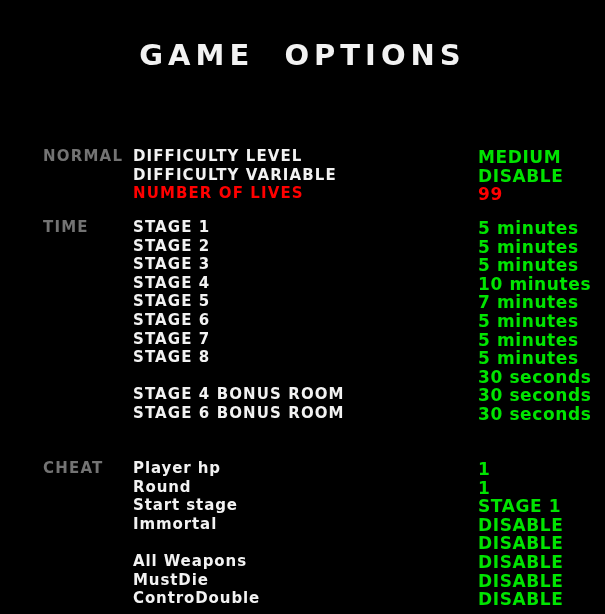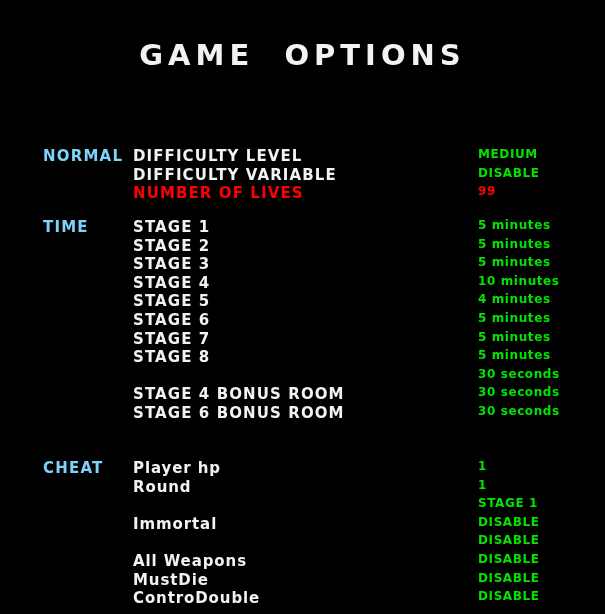--- a/index.html
+++ b/index.html
@@ -40,21 +40,21 @@
     width: 605px;
   }
   .sec-normal { top: 147px; }
   .sec-time   { top: 218px; }
   .sec-cheat  { top: 459px; }
 
   .sec-label {
     position: absolute;
     left: 43px;
     top: 0;
-    color: #7dd3fc;
+    color: #737373;
     font-family: "DejaVu Sans", sans-serif;
     font-size: 15px;
     font-weight: bold;
     letter-spacing: 1.2px;
     white-space: pre;
   }
   .rows {
     position: absolute;
     left: 0;
     top: 0;
@@ -74,21 +74,21 @@
     font-weight: bold;
     letter-spacing: 1.1px;
     white-space: pre;
     color: #f2f2f2;
   }
   .row-value {
     position: absolute;
     left: 478px;
     top: 0;
     font-family: "DejaVu Sans", sans-serif;
-    font-size: 12px;
+    font-size: 17px;
     font-weight: bold;
     letter-spacing: 0.6px;
     white-space: pre;
     color: #00e400;
   }
   .row.selected .row-label,
   .row.selected .row-value {
     color: #ff0000;
   }
   .sec-cheat .row-label {
@@ -134,21 +134,21 @@
         <div class="row">
           <span class="row-label">STAGE 3</span>
           <span class="row-value">5 minutes</span>
         </div>
         <div class="row">
           <span class="row-label">STAGE 4</span>
           <span class="row-value">10 minutes</span>
         </div>
         <div class="row">
           <span class="row-label">STAGE 5</span>
-          <span class="row-value">4 minutes</span>
+          <span class="row-value">7 minutes</span>
         </div>
         <div class="row">
           <span class="row-label">STAGE 6</span>
           <span class="row-value">5 minutes</span>
         </div>
         <div class="row">
           <span class="row-label">STAGE 7</span>
           <span class="row-value">5 minutes</span>
         </div>
         <div class="row">
@@ -174,20 +174,21 @@
     <div class="rows">
         <div class="row">
           <span class="row-label">Player hp</span>
           <span class="row-value">1</span>
         </div>
         <div class="row">
           <span class="row-label">Round</span>
           <span class="row-value">1</span>
         </div>
         <div class="row">
+          <span class="row-label">Start stage</span>
           <span class="row-value">STAGE 1</span>
         </div>
         <div class="row">
           <span class="row-label">Immortal</span>
           <span class="row-value">DISABLE</span>
         </div>
         <div class="row">
           <span class="row-value">DISABLE</span>
         </div>
         <div class="row">

